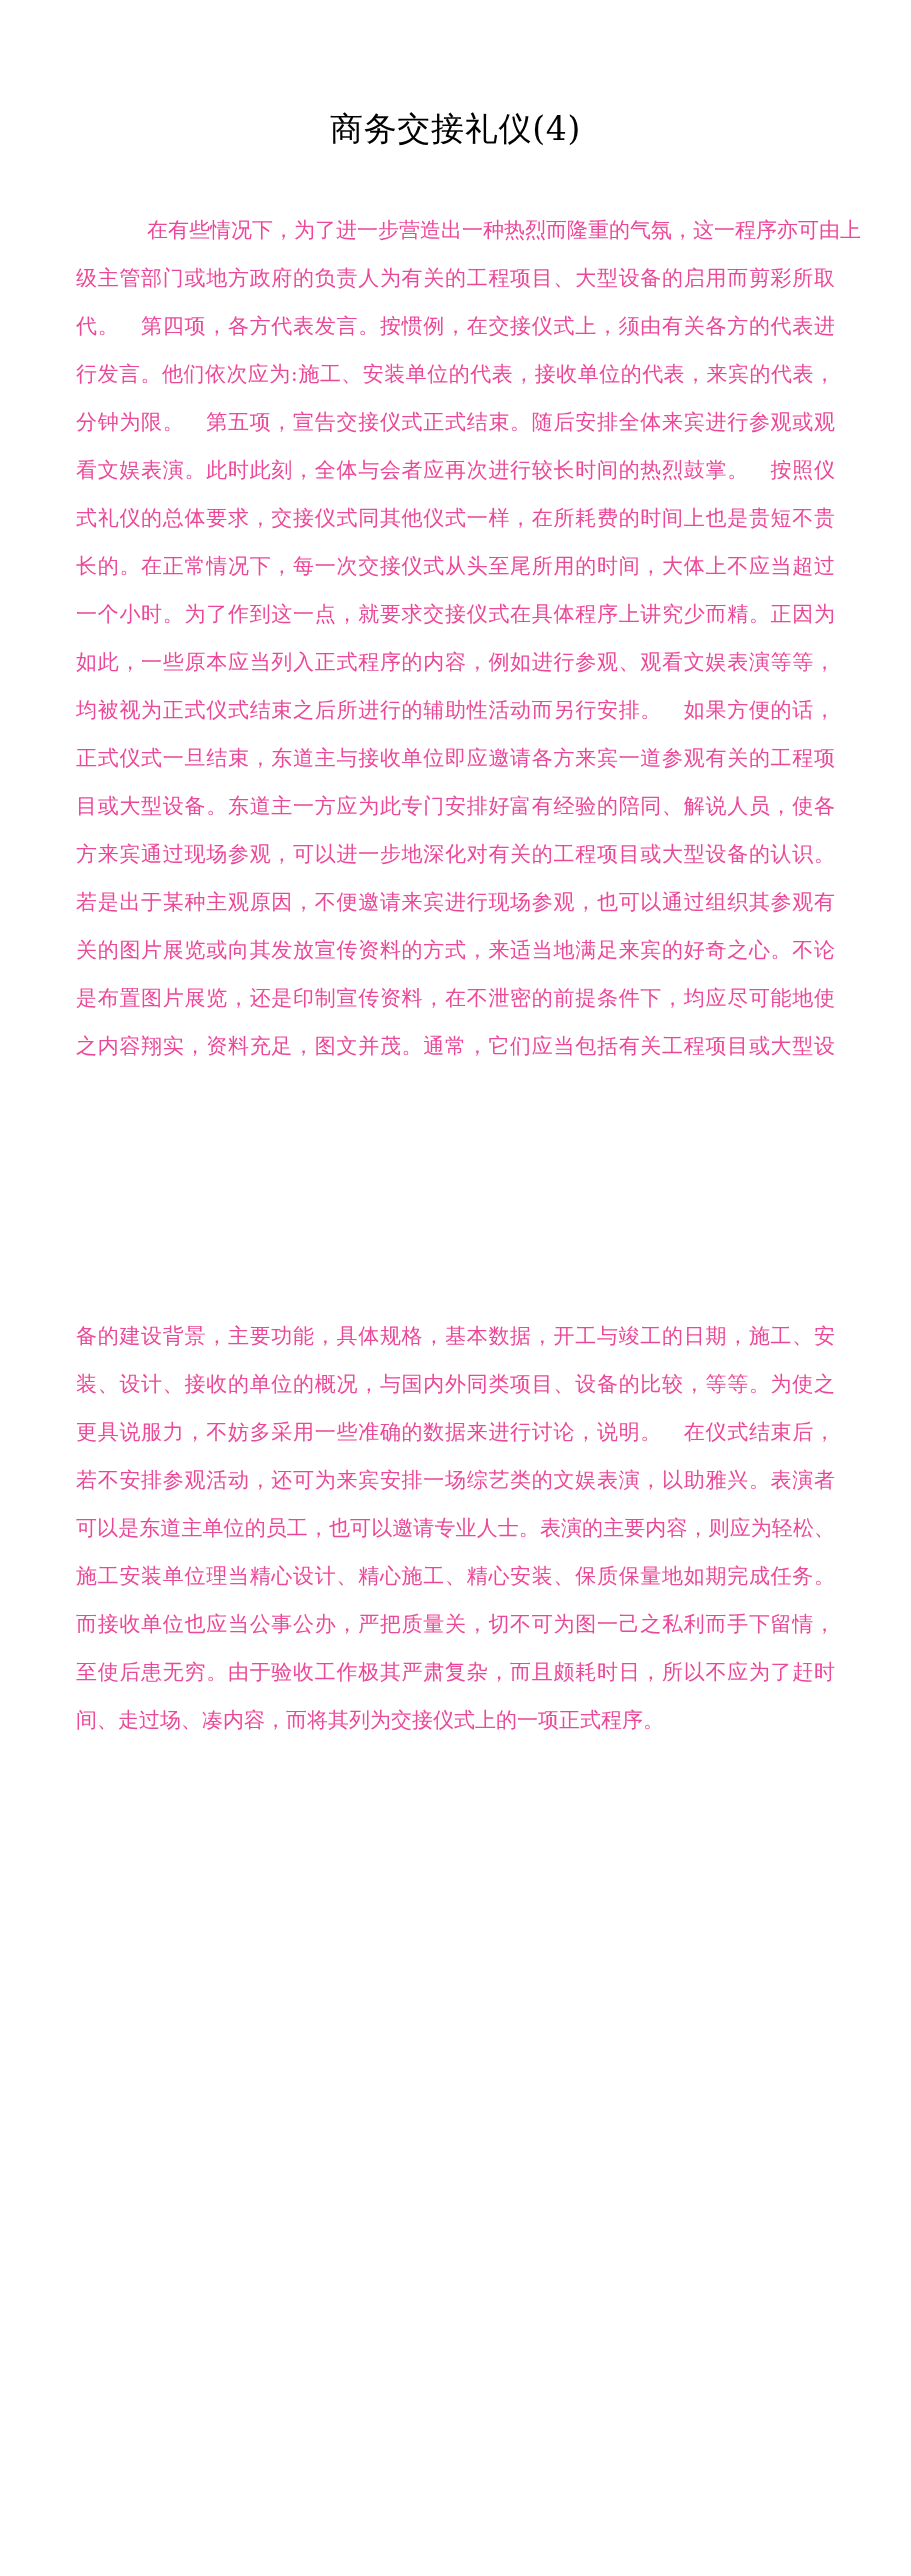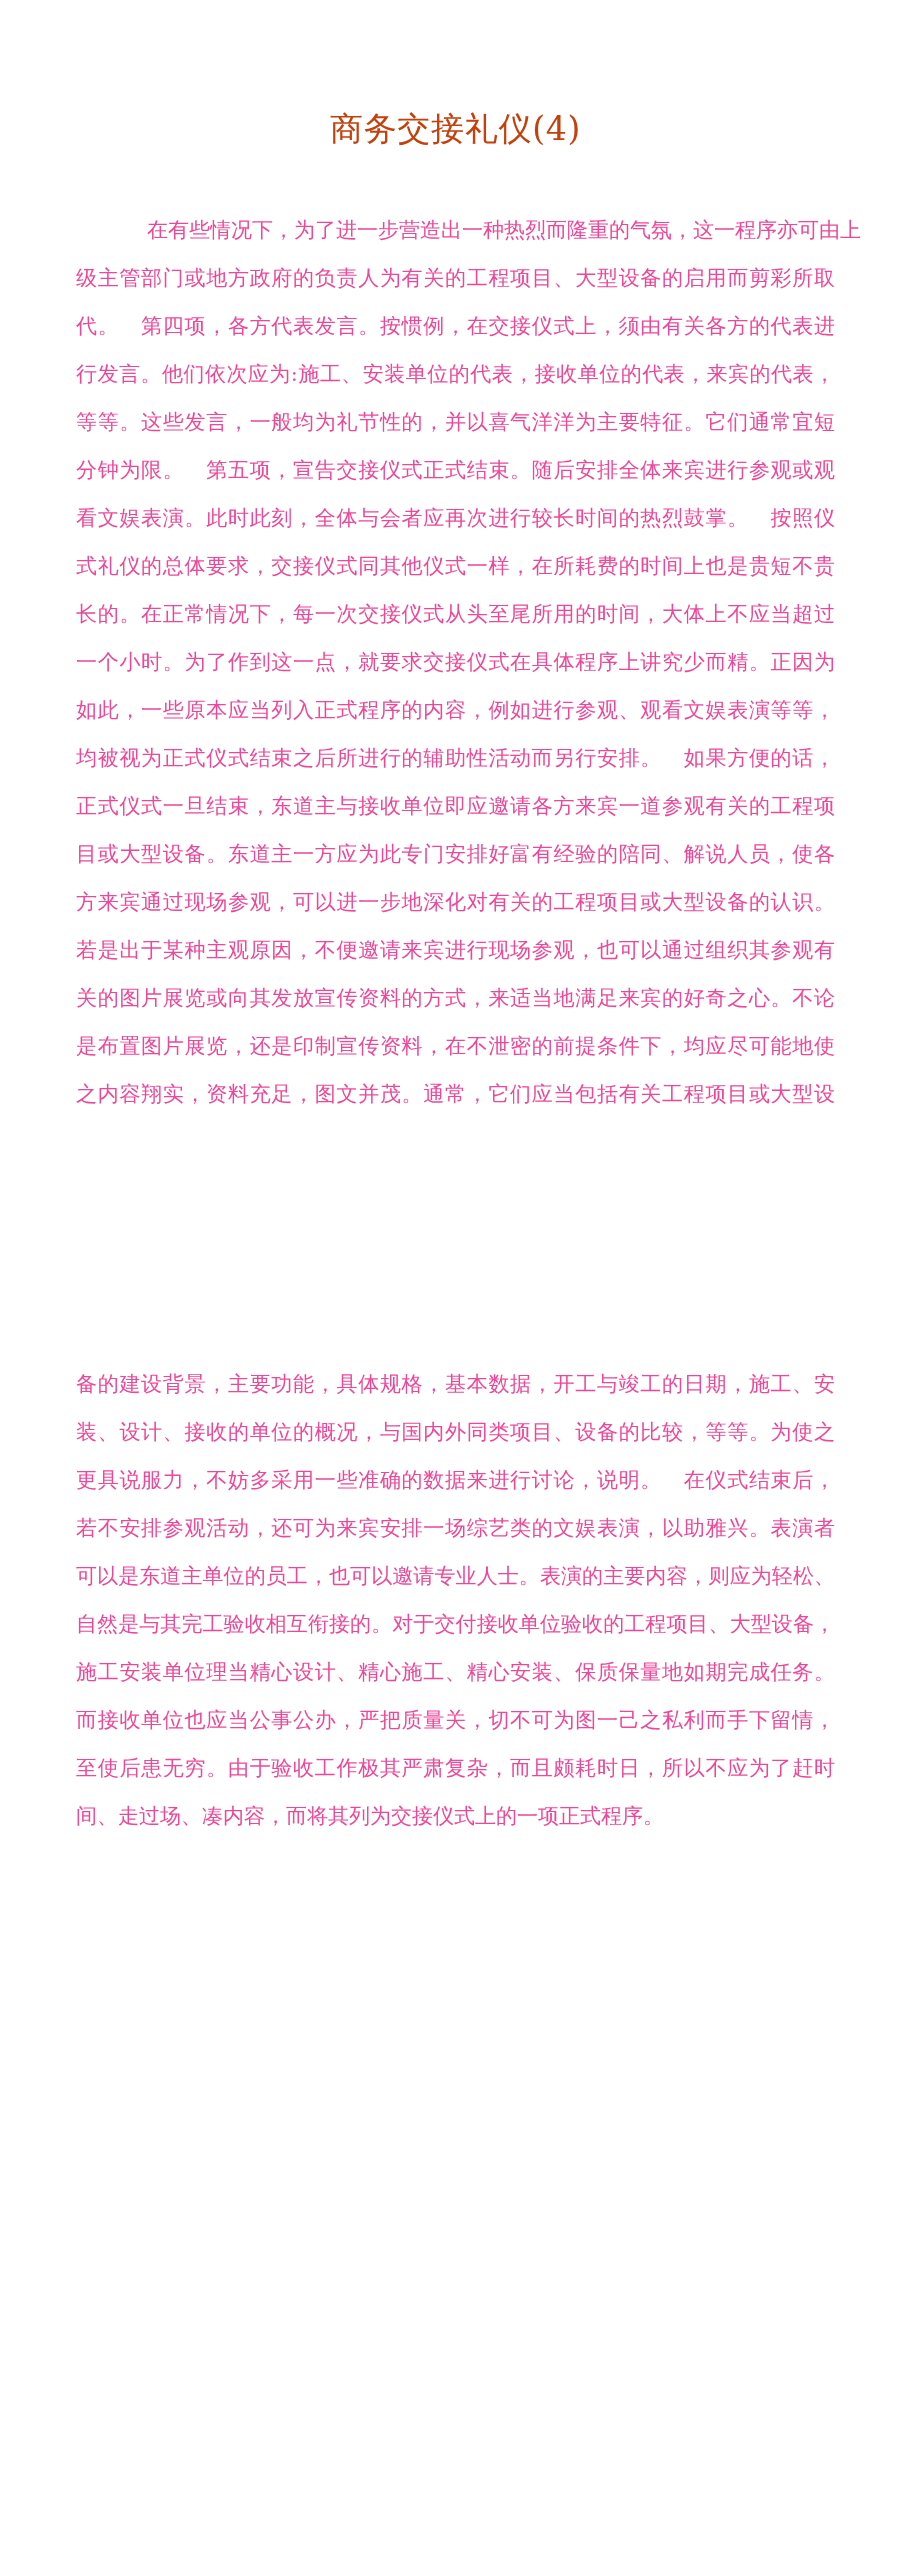--- a/index.html
+++ b/index.html
@@ -17,21 +17,21 @@
     color: #000000;
   }
   .doc-title {
     margin: 0;
     padding-top: 110px;
     font-size: 33px;
     font-weight: 400;
     line-height: 37px;
     text-align: center;
     letter-spacing: 0.7px;
-    color: #c2410c;
+    color: #000000;
   }
   .doc-body {
     margin: 59px 76px 0 76px; 
   }
   .doc-line {
     font-size: 21px;
     line-height: 48px;
     height: 48px;
     color: #ec4899;
     text-align: justify;
@@ -56,21 +56,20 @@
 
 <div class="page">
   <h1 class="doc-title">商务交接礼仪(4)</h1>
 
   <div class="doc-body">
     <div class="text-block block1">
         <div class="doc-line indent">在有些情况下，为了进一步营造出一种热烈而隆重的气氛，这一程序亦可由上</div>
         <div class="doc-line">级主管部门或地方政府的负责人为有关的工程项目、大型设备的启用而剪彩所取</div>
         <div class="doc-line">代。　第四项，各方代表发言。按惯例，在交接仪式上，须由有关各方的代表进</div>
         <div class="doc-line">行发言。他们依次应为:施工、安装单位的代表，接收单位的代表，来宾的代表，</div>
-        <div class="doc-line">等等。这些发言，一般均为礼节性的，并以喜气洋洋为主要特征。它们通常宜短</div>
         <div class="doc-line">分钟为限。　第五项，宣告交接仪式正式结束。随后安排全体来宾进行参观或观</div>
         <div class="doc-line">看文娱表演。此时此刻，全体与会者应再次进行较长时间的热烈鼓掌。　按照仪</div>
         <div class="doc-line">式礼仪的总体要求，交接仪式同其他仪式一样，在所耗费的时间上也是贵短不贵</div>
         <div class="doc-line">长的。在正常情况下，每一次交接仪式从头至尾所用的时间，大体上不应当超过</div>
         <div class="doc-line">一个小时。为了作到这一点，就要求交接仪式在具体程序上讲究少而精。正因为</div>
         <div class="doc-line">如此，一些原本应当列入正式程序的内容，例如进行参观、观看文娱表演等等，</div>
         <div class="doc-line">均被视为正式仪式结束之后所进行的辅助性活动而另行安排。　如果方便的话，</div>
         <div class="doc-line">正式仪式一旦结束，东道主与接收单位即应邀请各方来宾一道参观有关的工程项</div>
         <div class="doc-line">目或大型设备。东道主一方应为此专门安排好富有经验的陪同、解说人员，使各</div>
         <div class="doc-line">方来宾通过现场参观，可以进一步地深化对有关的工程项目或大型设备的认识。</div>
@@ -79,21 +78,20 @@
         <div class="doc-line">是布置图片展览，还是印制宣传资料，在不泄密的前提条件下，均应尽可能地使</div>
         <div class="doc-line">之内容翔实，资料充足，图文并茂。通常，它们应当包括有关工程项目或大型设</div>
       </div>
 
     <div class="text-block block2">
         <div class="doc-line">备的建设背景，主要功能，具体规格，基本数据，开工与竣工的日期，施工、安</div>
         <div class="doc-line">装、设计、接收的单位的概况，与国内外同类项目、设备的比较，等等。为使之</div>
         <div class="doc-line">更具说服力，不妨多采用一些准确的数据来进行讨论，说明。　在仪式结束后，</div>
         <div class="doc-line">若不安排参观活动，还可为来宾安排一场综艺类的文娱表演，以助雅兴。表演者</div>
         <div class="doc-line">可以是东道主单位的员工，也可以邀请专业人士。表演的主要内容，则应为轻松、</div>
-        <div class="doc-line">自然是与其完工验收相互衔接的。对于交付接收单位验收的工程项目、大型设备，</div>
         <div class="doc-line">施工安装单位理当精心设计、精心施工、精心安装、保质保量地如期完成任务。</div>
         <div class="doc-line">而接收单位也应当公事公办，严把质量关，切不可为图一己之私利而手下留情，</div>
         <div class="doc-line">至使后患无穷。由于验收工作极其严肃复杂，而且颇耗时日，所以不应为了赶时</div>
       </div>
 
     <div class="doc-line closing">间、走过场、凑内容，而将其列为交接仪式上的一项正式程序。</div>
   </div>
 </div>
 
 

